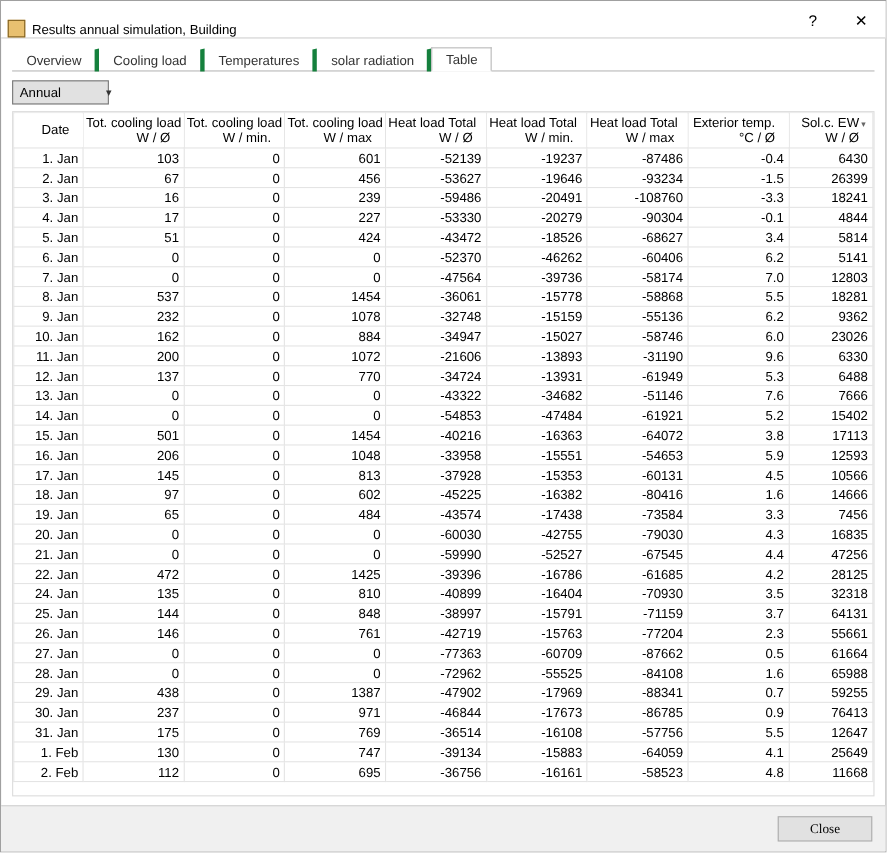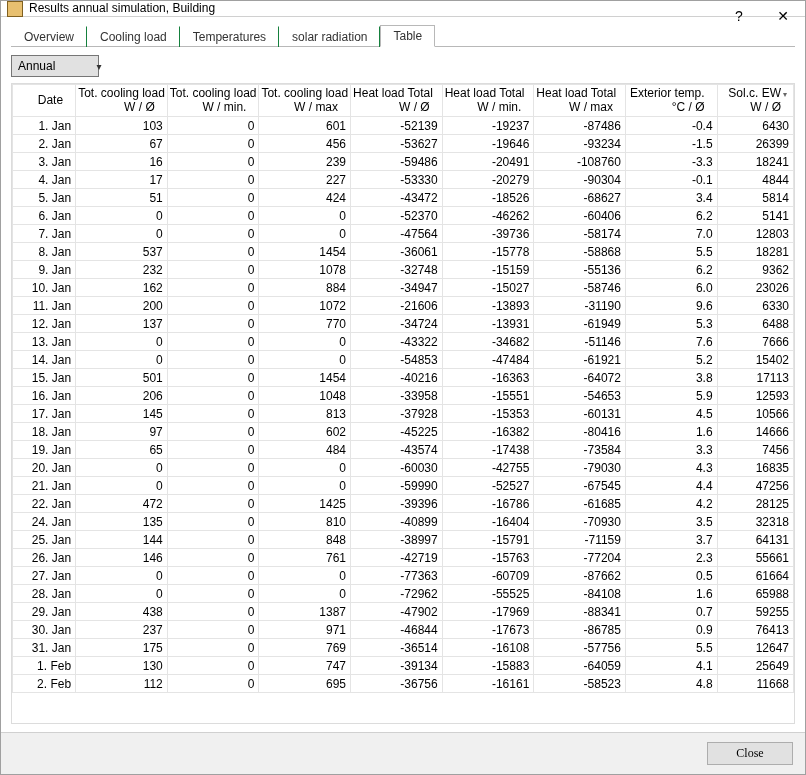--- a/index.html
+++ b/index.html
@@ -12,23 +12,23 @@
     width: 806px; height: 775px;
     overflow: hidden;
   }
   .window {
     width: 806px; height: 775px;
     background: #fff;
     border: 1px solid #a0a0a0;
     display: flex; flex-direction: column;
   }
   .titlebar {
-    height: 16px;
+    height: 34px;
     background: #fff;
-    display: flex; align-items: flex-start;
+    display: flex; align-items: flex-end;
     padding: 0 0 0 6px;
     border-bottom: 1px solid #d0d0d0;
   }
   .titlebar .app-icon {
     width: 16px; height: 16px;
     background: #e8c070;
     border: 1px solid #806020;
     margin-right: 6px;
   }
   .titlebar .title { flex: 1; }
@@ -52,21 +52,21 @@
   .tab {
     padding: 3px 12px;
     border: 1px solid transparent;
     border-bottom: none;
     margin-right: 0px;
     color: #333;
     position: relative;
     top: 1px;
     background: transparent;
   }
-  .tab.sep { border-right: 1px solid #15803d; text-align: right; }
+  .tab.sep { border-right: 4px solid #15803d; text-align: right; }
   .tab.active {
     border: 1px solid #b8b8b8;
     border-bottom: 1px solid #fff;
     background: #fff;
   }
   .toolbar { margin: 8px 0 6px 0; }
   .select {
     width: 88px; height: 22px;
     border: 1px solid #767676;
     background: #e1e1e1;

